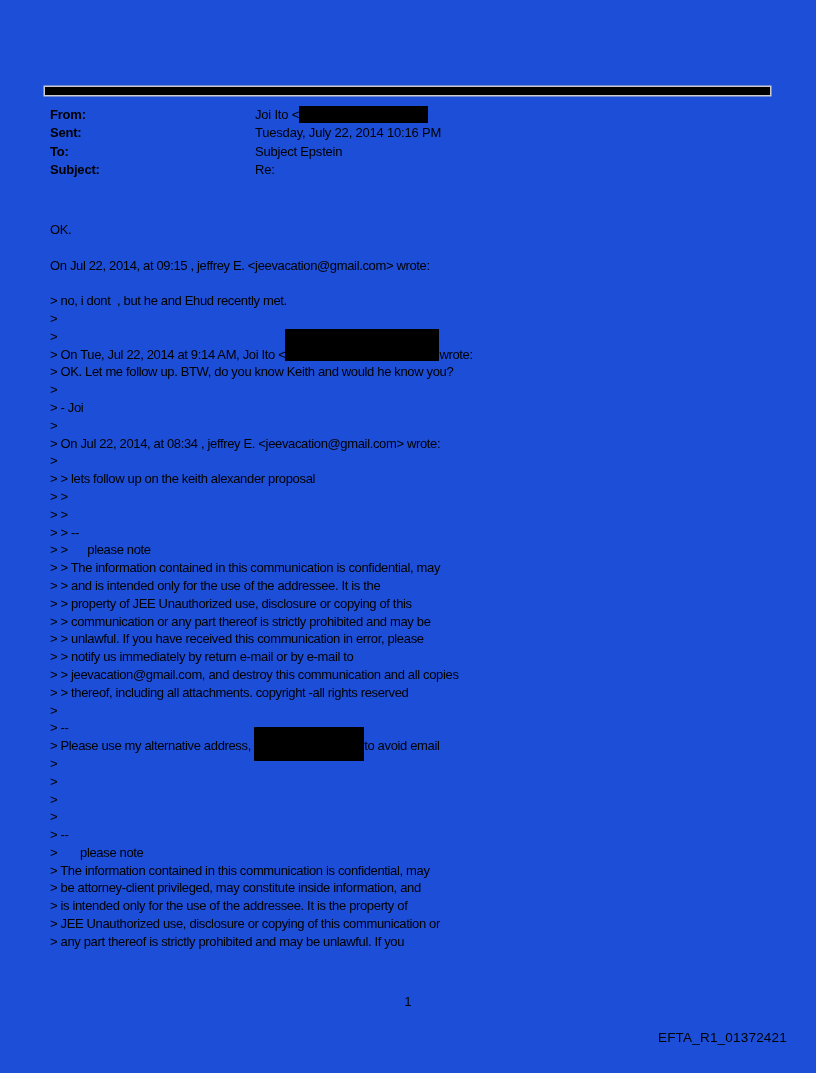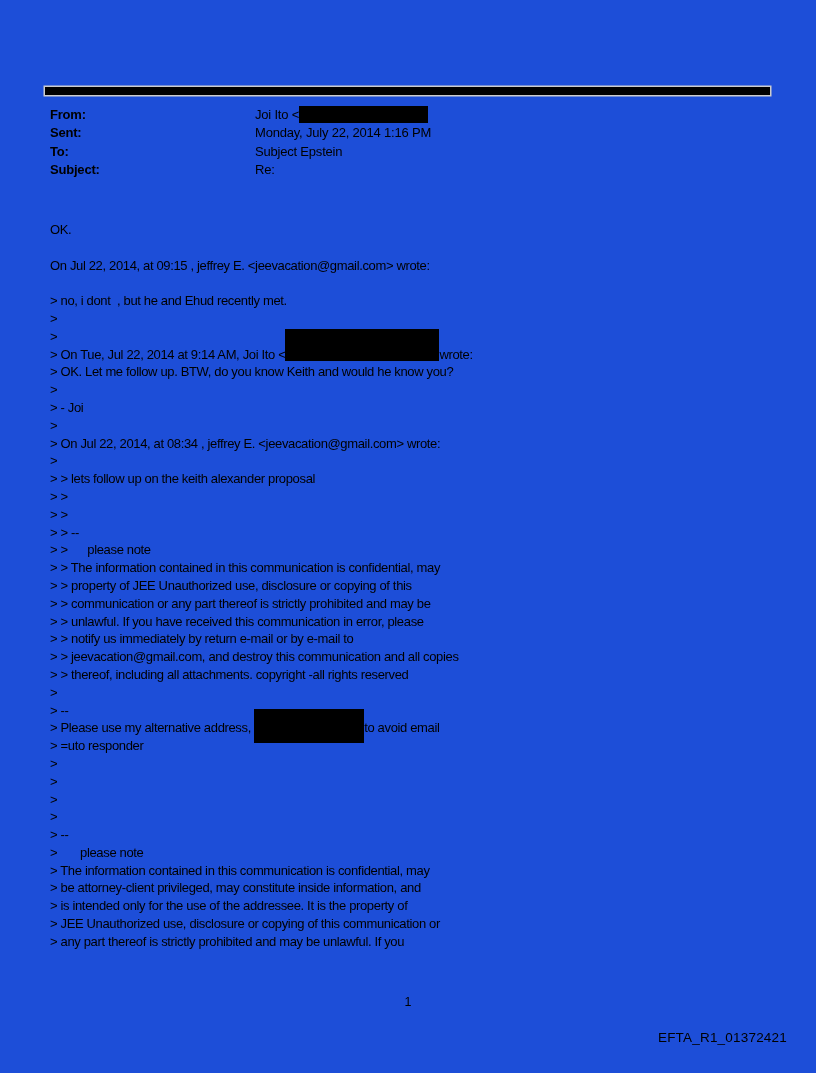--- a/index.html
+++ b/index.html
@@ -80,21 +80,21 @@
 </style>
 </head>
 <body>
 
 <div class="page">
 
   <div class="topbar"></div>
 
   <div class="header">
     <div class="hrow"><span class="hlabel">From:</span><span><span>Joi Ito &lt;</span><span class="redaction red-from"></span></span></div>
-    <div class="hrow"><span class="hlabel">Sent:</span><span>Monday, July 22, 2014 1:16 PM</span></div>
+    <div class="hrow"><span class="hlabel">Sent:</span><span>Tuesday, July 22, 2014 10:16 PM</span></div>
     <div class="hrow"><span class="hlabel">To:</span><span>Subject Epstein</span></div>
     <div class="hrow"><span class="hlabel">Subject:</span><span>Re:</span></div>
   </div>
 
   <div class="body-text" id="email-body">
       <div class="line">OK.</div>
       <div class="line"></div>
       <div class="line">On Jul 22, 2014, at 09:15 , jeffrey E. &lt;jeevacation@gmail.com&gt; wrote:</div>
       <div class="line"></div>
       <div class="line">&gt; no, i dont  , but he and Ehud recently met.</div>
@@ -106,30 +106,30 @@
       <div class="line">&gt; - Joi</div>
       <div class="line">&gt;</div>
       <div class="line">&gt; On Jul 22, 2014, at 08:34 , jeffrey E. &lt;jeevacation@gmail.com&gt; wrote:</div>
       <div class="line">&gt;</div>
       <div class="line">&gt; &gt; lets follow up on the keith alexander proposal</div>
       <div class="line">&gt; &gt;</div>
       <div class="line">&gt; &gt;</div>
       <div class="line">&gt; &gt; --</div>
       <div class="line">&gt; &gt;      please note</div>
       <div class="line">&gt; &gt; The information contained in this communication is confidential, may</div>
+      <div class="line">&gt; &gt; and is intended only for the use of the addressee. It is the</div>
       <div class="line">&gt; &gt; property of JEE Unauthorized use, disclosure or copying of this</div>
       <div class="line">&gt; &gt; communication or any part thereof is strictly prohibited and may be</div>
       <div class="line">&gt; &gt; unlawful. If you have received this communication in error, please</div>
       <div class="line">&gt; &gt; notify us immediately by return e-mail or by e-mail to</div>
       <div class="line">&gt; &gt; jeevacation@gmail.com, and destroy this communication and all copies</div>
       <div class="line">&gt; &gt; thereof, including all attachments. copyright -all rights reserved</div>
       <div class="line">&gt;</div>
       <div class="line">&gt; --</div>
       <div class="line">&gt; Please use my alternative address, <span class="redaction red-address"></span>to avoid email</div>
-      <div class="line">&gt; =uto responder</div>
       <div class="line">&gt;</div>
       <div class="line">&gt;</div>
       <div class="line">&gt;</div>
       <div class="line">&gt;</div>
       <div class="line">&gt; --</div>
       <div class="line">&gt;       please note</div>
       <div class="line">&gt; The information contained in this communication is confidential, may</div>
       <div class="line">&gt; be attorney-client privileged, may constitute inside information, and</div>
       <div class="line">&gt; is intended only for the use of the addressee. It is the property of</div>
       <div class="line">&gt; JEE Unauthorized use, disclosure or copying of this communication or</div>

